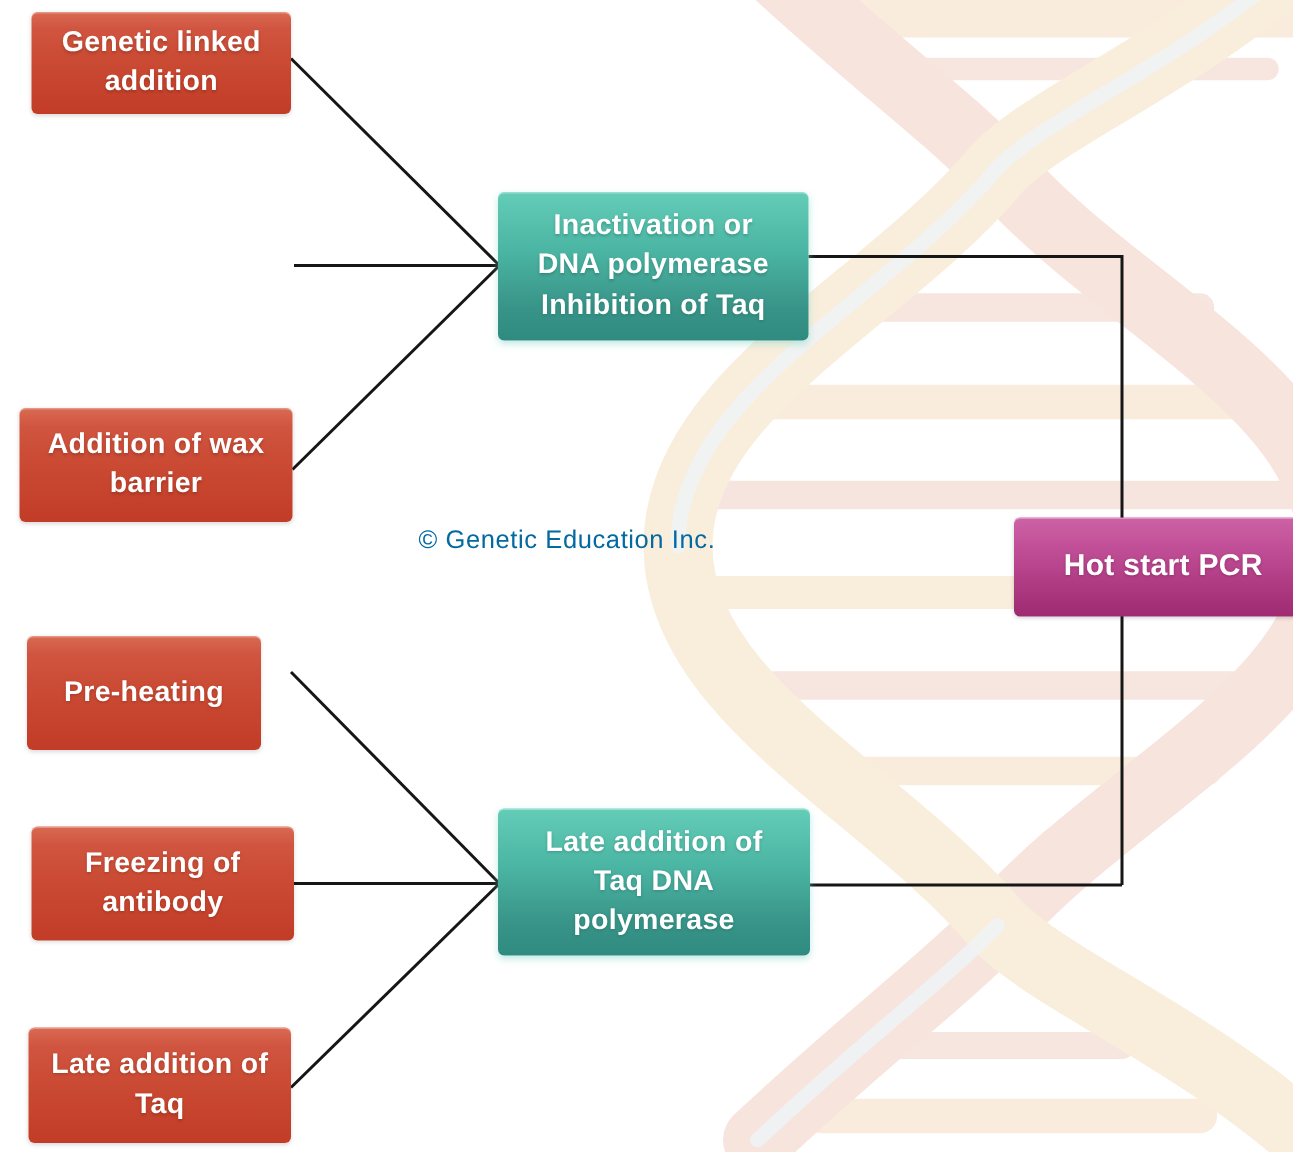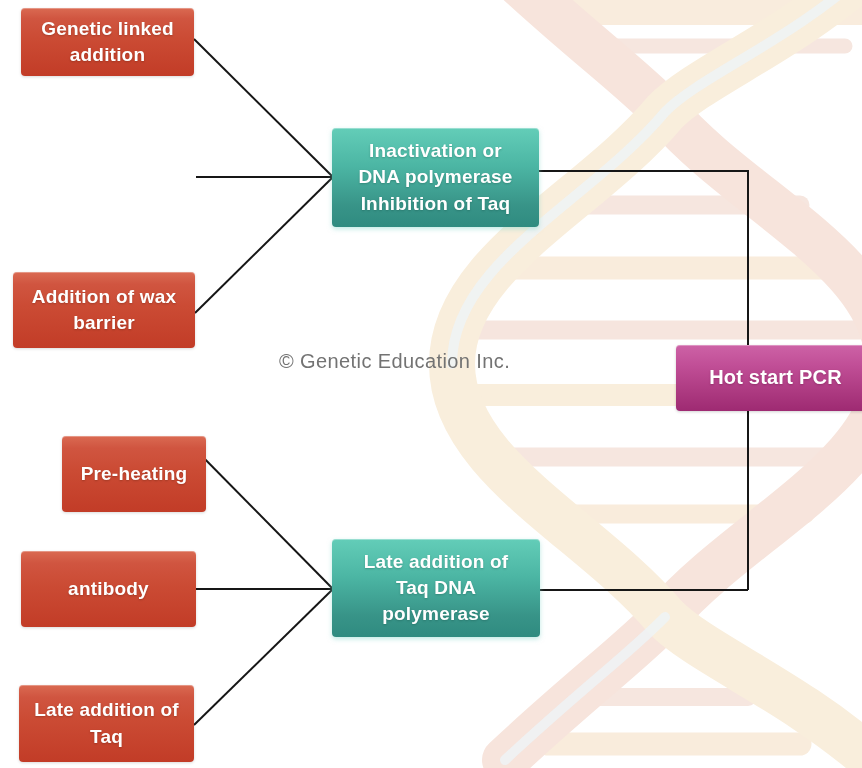--- a/index.html
+++ b/index.html
@@ -46,35 +46,35 @@
     background: linear-gradient(180deg, #cd62a6 0%, #c14f97 30%, #ad3a81 70%, #9e2a72 100%);
     box-shadow: inset 0 1px 0 rgba(255,255,255,0.32), 0 1px 3px rgba(0,0,0,0.18);
     text-shadow: 0 1px 2px rgba(80, 10, 50, 0.30);
     margin-left: 28px;
   }
 
   
   #n-enzyme    { left: 21px;  top: 8px;   width: 173px; height: 68px; }
   #n-oligo     { left: 13px;  top: 138px; width: 183px; height: 75px; }
   #n-wax       { left: 13px;  top: 272px; width: 182px; height: 76px; }
-  #n-preheat   { left: 18px;  top: 436px; width: 144px; height: 76px; margin-left: 44px; }
+  #n-preheat   { left: 18px;  top: 424px; width: 156px; height: 76px; }
   #n-freeze    { left: 21px;  top: 551px; width: 175px; height: 76px; }
   #n-lateaddq  { left: 19px;  top: 685px; width: 175px; height: 77px; }
   #n-inactiv   { left: 332px; top: 128px; width: 207px; height: 99px; }
   #n-latepoly  { left: 332px; top: 539px; width: 208px; height: 98px; }
   #n-hotstart  { left: 648px; top: 345px; width: 199px; height: 66px; font-size: 20px; }
 
   .watermark {
     position: absolute;
     z-index: 1;
     left: 279px;
     top: 350px;
-    font-size: 20px;
+    font-size: 17px;
     font-weight: 400;
-    color: #737373;
+    color: #0369a1;
     letter-spacing: 0.4px;
     white-space: nowrap;
   }
 </style>
 </head>
 <body>
 
 <div class="stage">
 
   <svg class="layer helix-layer" viewBox="0 0 862 768" aria-hidden="true">
@@ -126,20 +126,21 @@
   <div class="node node-source" id="n-wax">
     <span>Addition of wax</span>
     <span>barrier</span>
   </div>
 
   <div class="node node-source" id="n-preheat">
     <span>Pre-heating</span>
   </div>
 
   <div class="node node-source" id="n-freeze">
+    <span>Freezing of</span>
     <span>antibody</span>
   </div>
 
   <div class="node node-source" id="n-lateaddq">
     <span>Late addition of</span>
     <span>Taq</span>
   </div>
 
   <div class="node node-method" id="n-inactiv">
     <span>Inactivation or</span>

